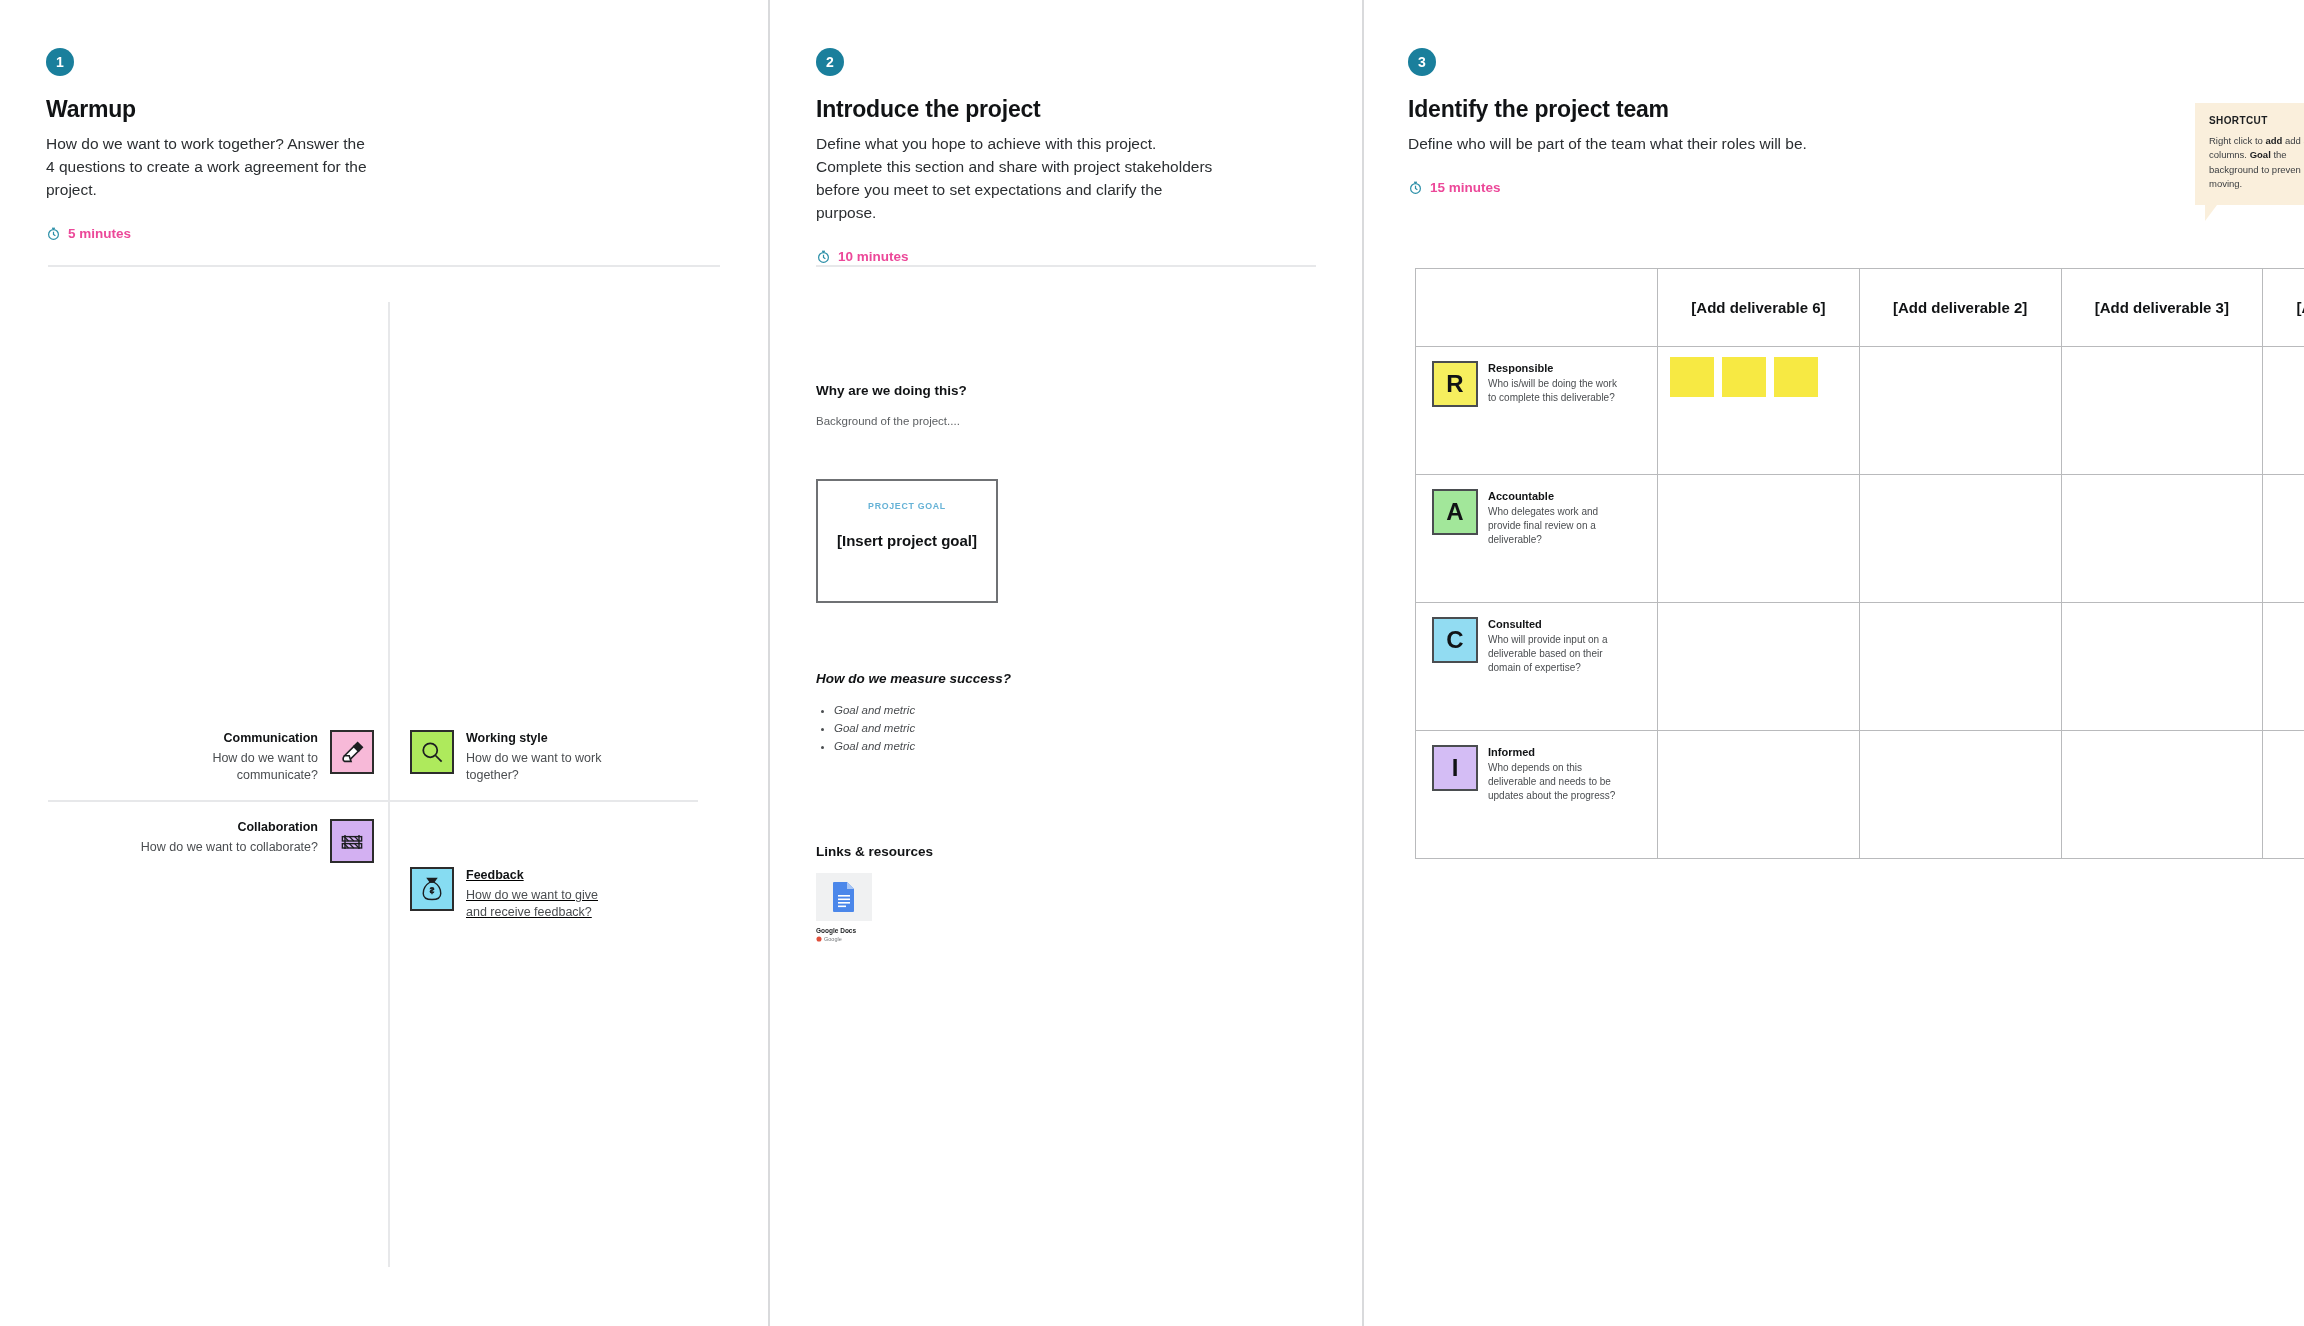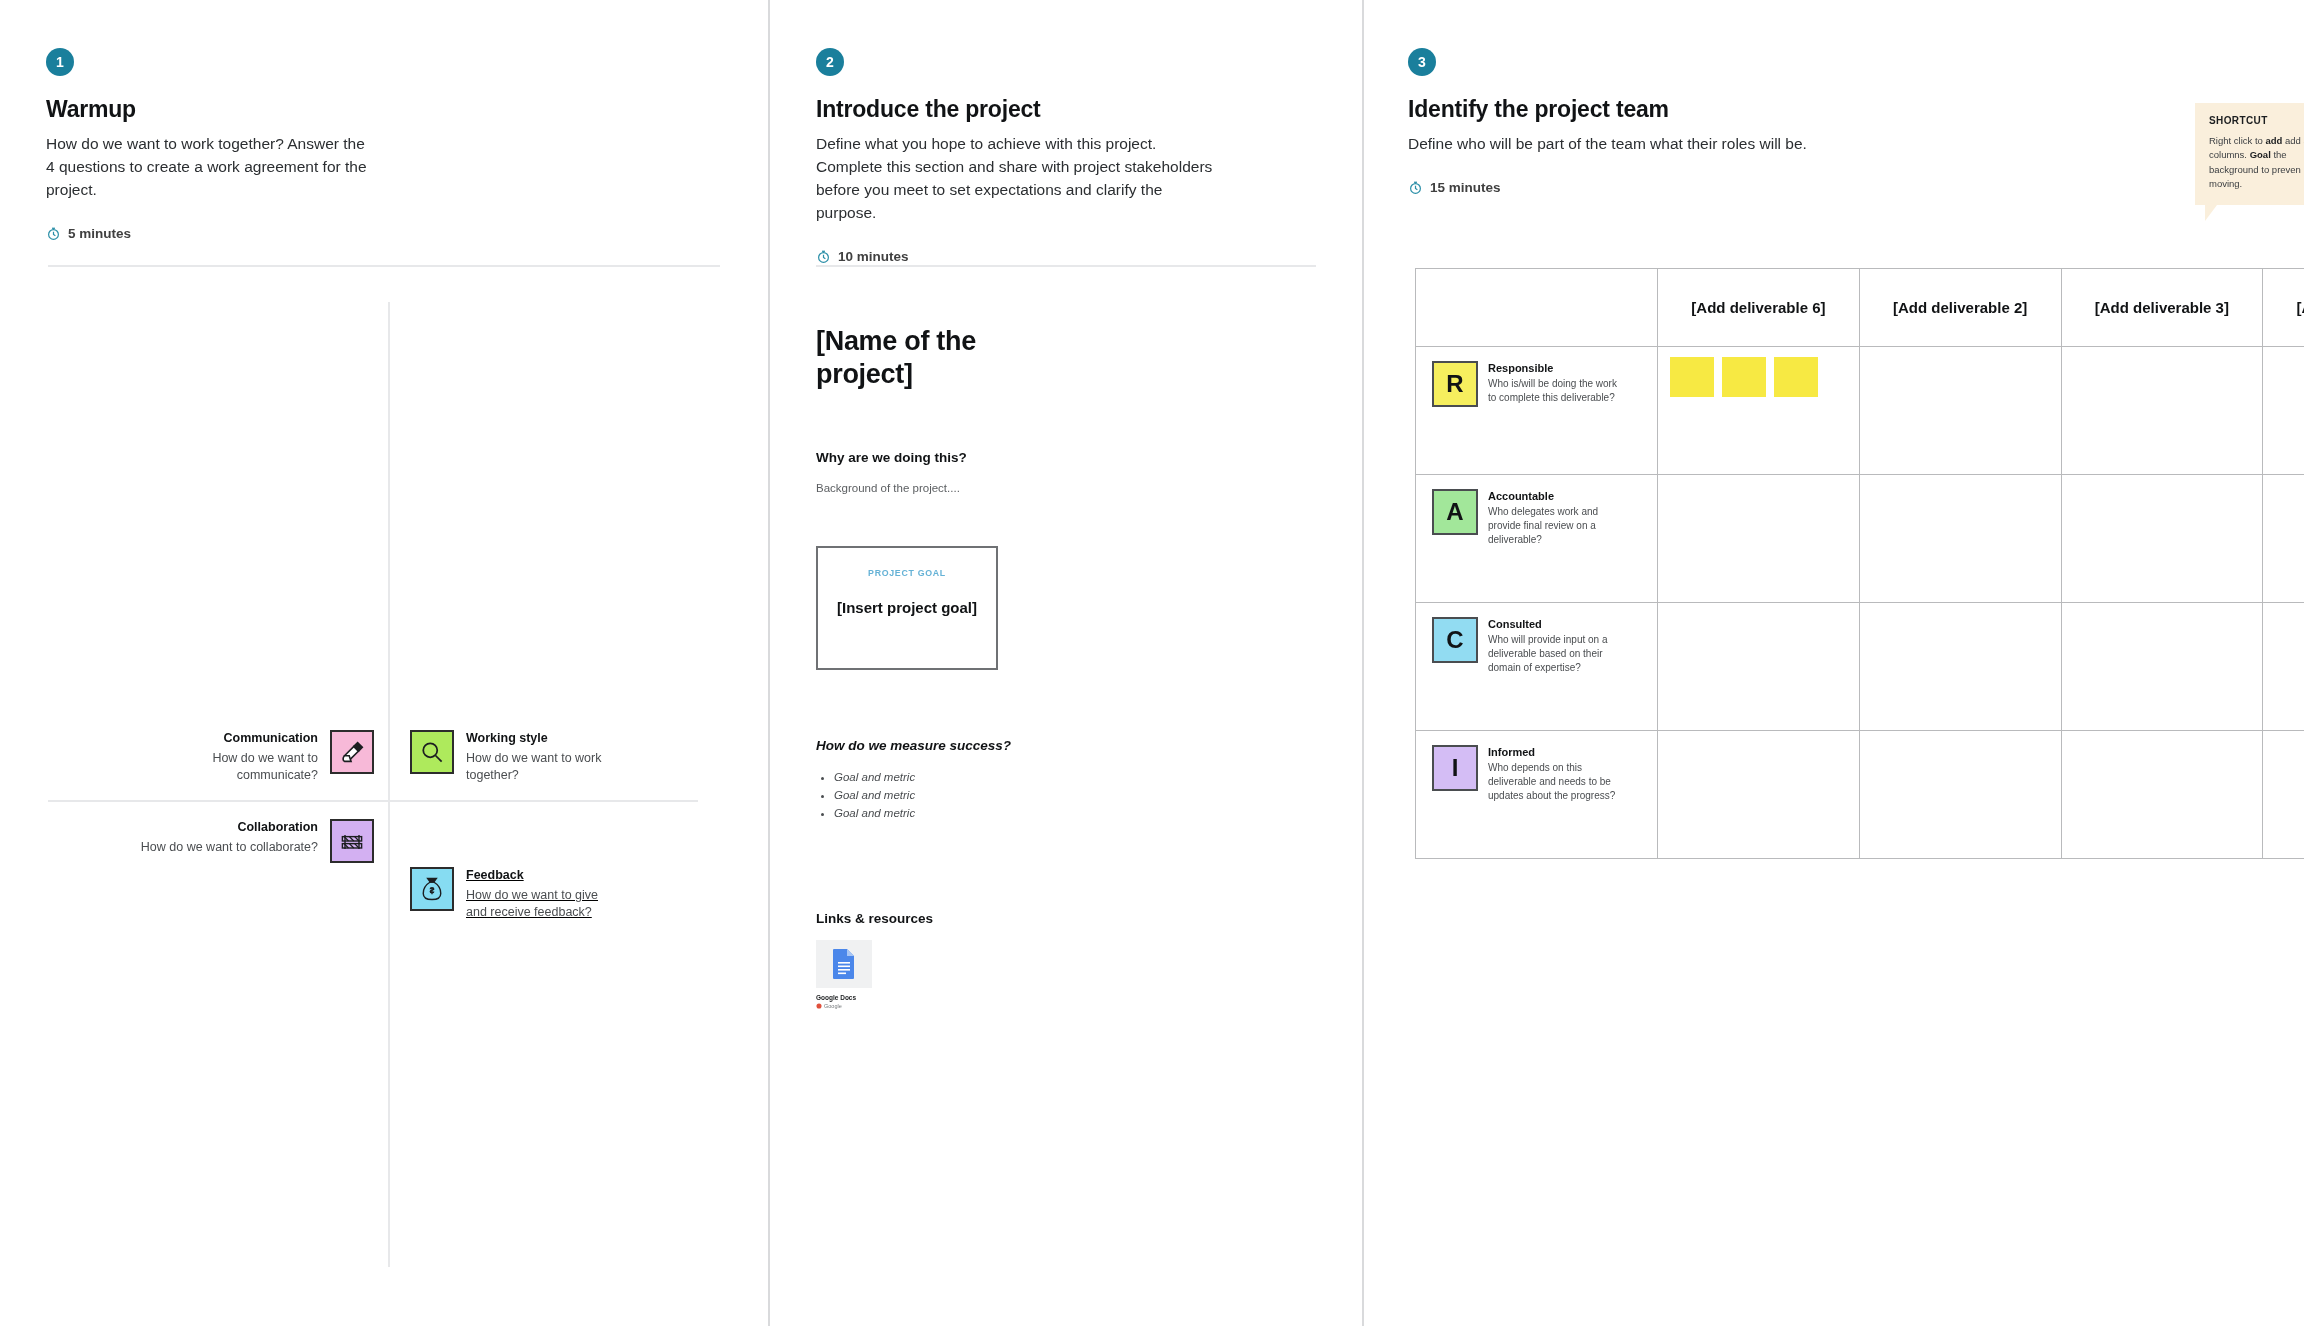--- a/index.html
+++ b/index.html
@@ -30,21 +30,21 @@
   .panel-title {
     font-size: 23px; font-weight: 700; color: #111315;
     letter-spacing: -0.2px; margin-top: 20px;
   }
   .panel-desc {
     font-size: 15.5px; line-height: 1.48; color: #2b2e31;
     margin-top: 10px;
   }
   .time-row {
     display: flex; align-items: center; gap: 7px;
-    margin-top: 24px; color: #404040;
+    margin-top: 24px; color: #ec4899;
     font-size: 13.5px; font-weight: 700;
   }
   .time-row svg { display: block; }
 
   .hr-rule { height: 2px; background: #e7e8ea; }
 
   
   #quad-area { position: absolute; left: 48px; top: 262px; width: 672px; height: 1005px; }
   .quad-v { position: absolute; left: 340px; top: 40px; width: 2px; height: 965px; background: #e7e8ea; }
   .quad-h { position: absolute; left: 0; top: 538px; width: 650px; height: 2px; background: #e7e8ea; }
@@ -241,21 +241,20 @@
               <path d="M8 2.4v1.4"></path>
           </svg>
         </span>
         <span>10 minutes</span>
       </div>
     </div>
 
     <div class="hr-rule" style="position:absolute;left:46px;top:265px;width:500px;"></div>
 
     <div style="position:absolute;left:46px;top:325px;width:470px;">
-      <div class="project-name">[Name of the project]</div>
 
       <div style="margin-top:58px;">
         <div class="sec-h">Why are we doing this?</div>
         <div class="sec-p">Background of the project....</div>
       </div>
 
       <div id="goal-box">
         <div class="goal-kicker">PROJECT GOAL</div>
         <div class="goal-value">[Insert project goal]</div>
       </div>

